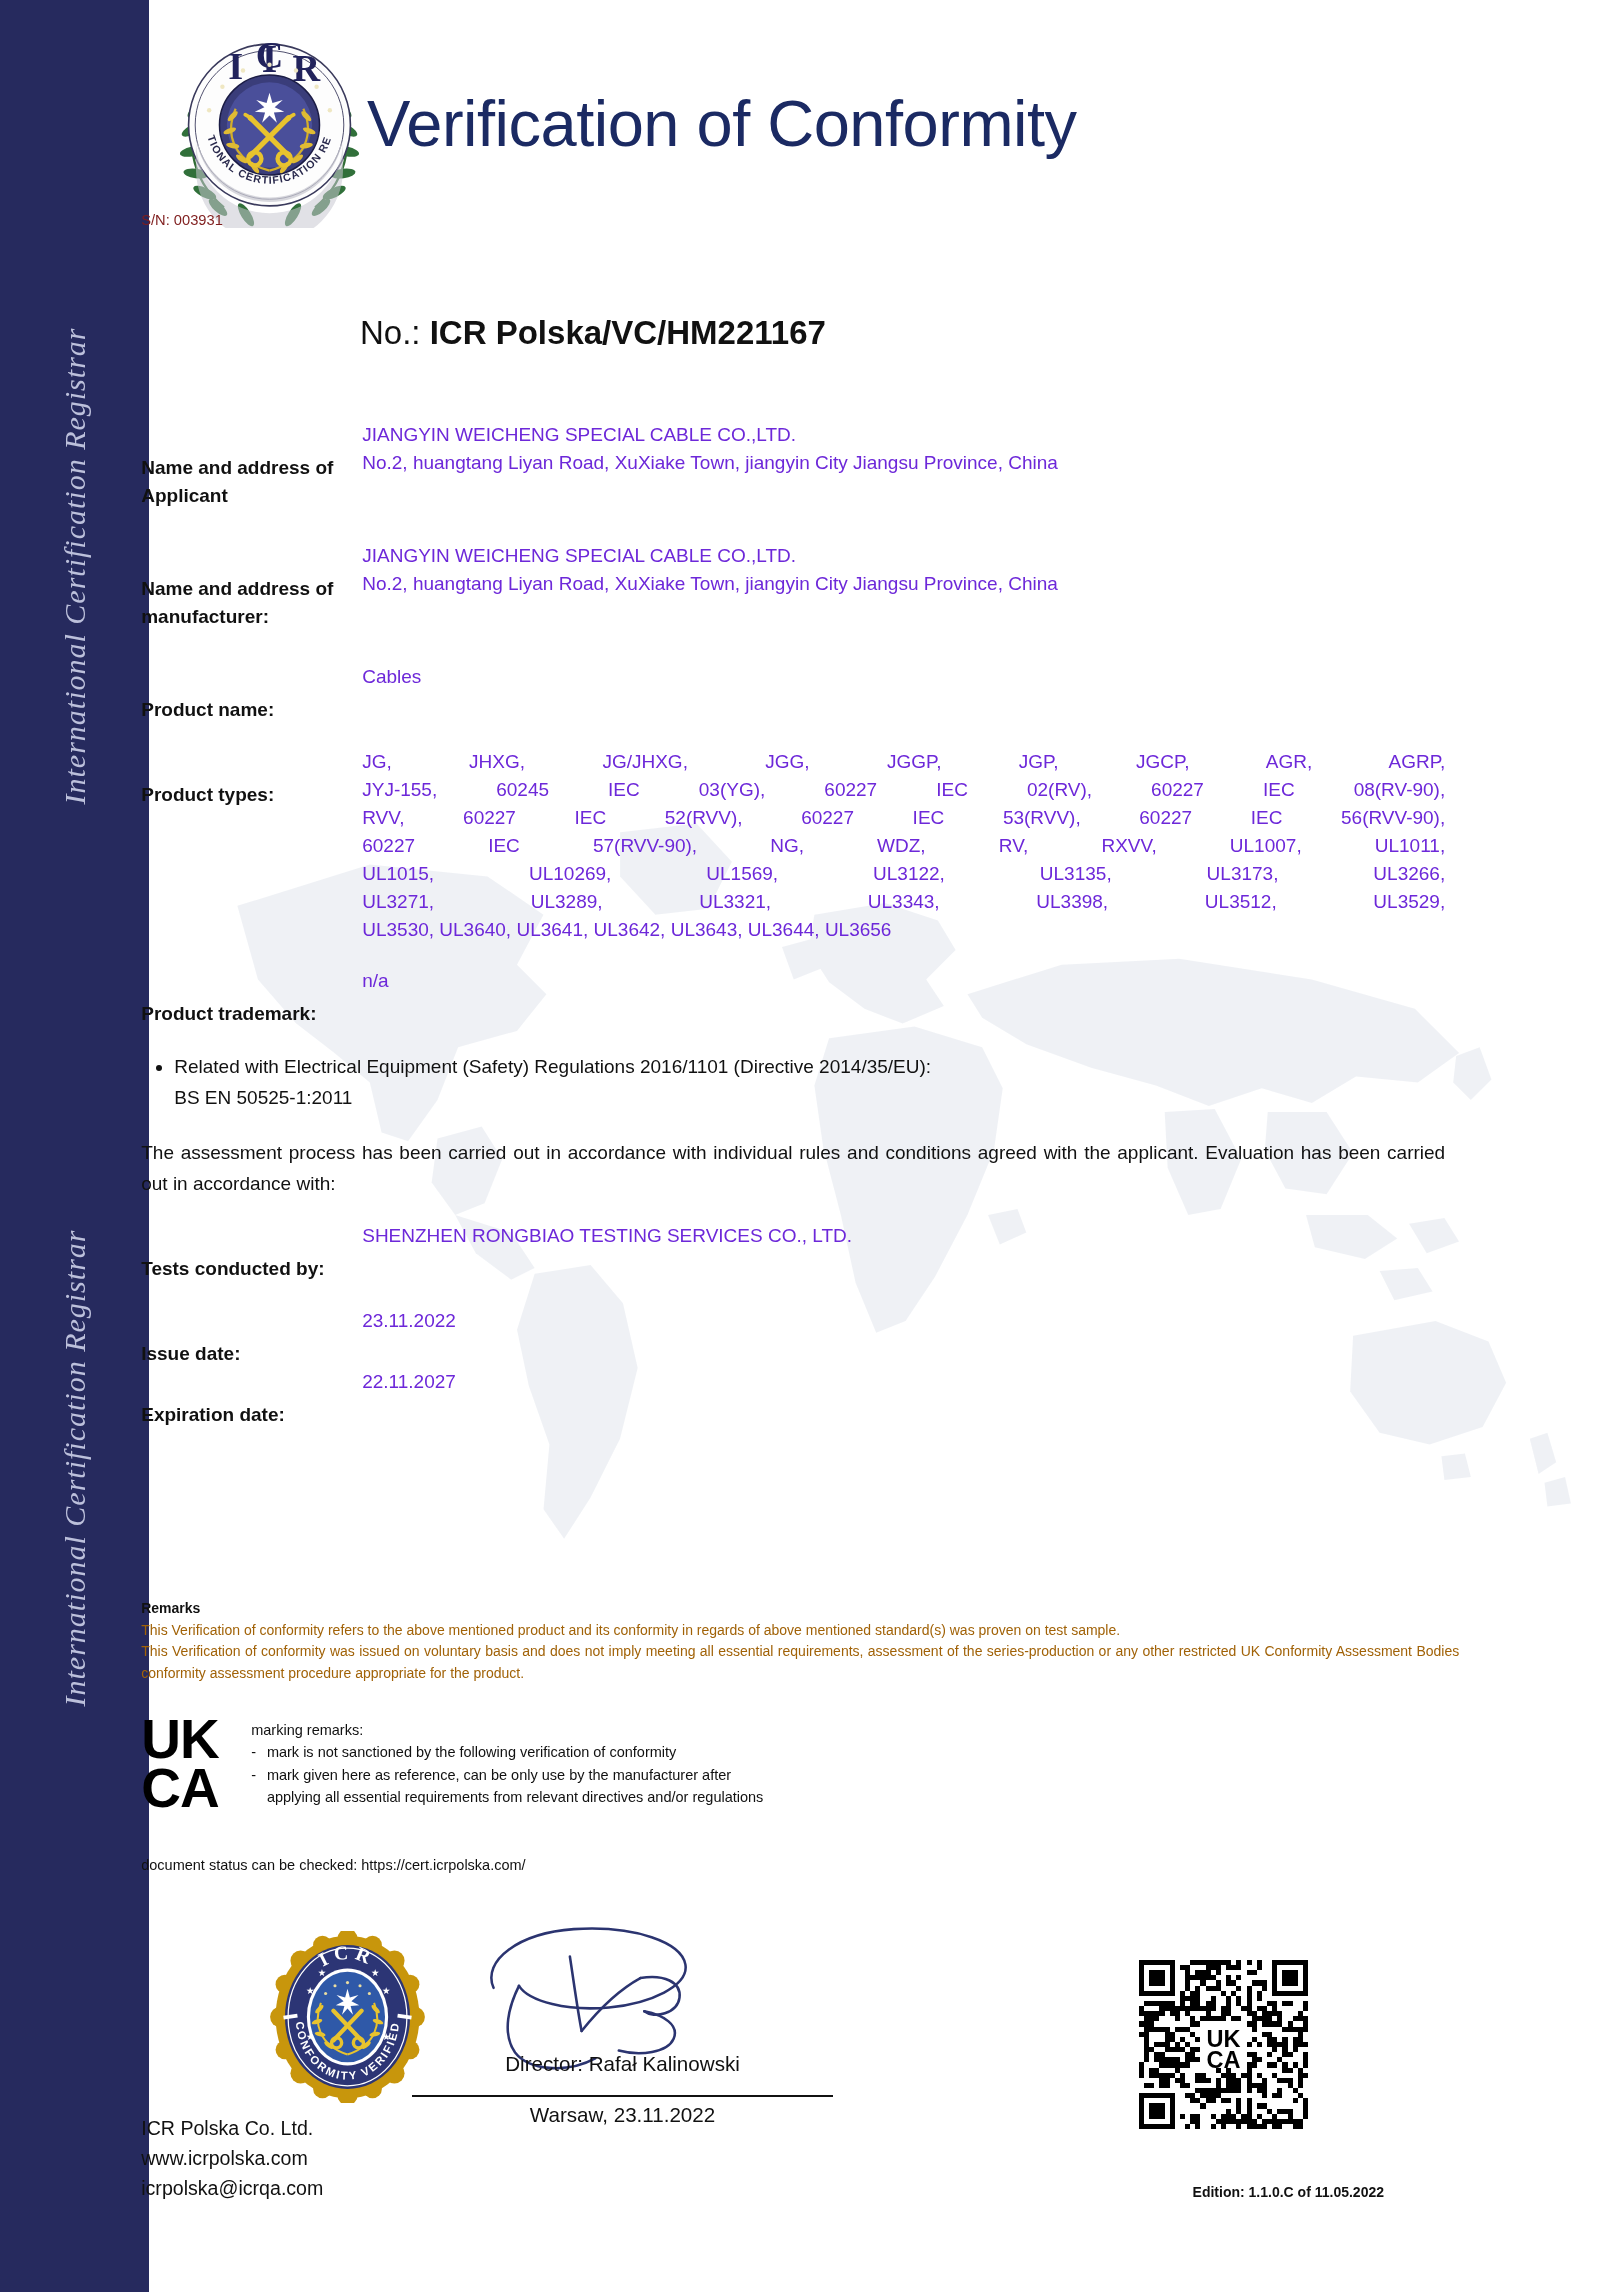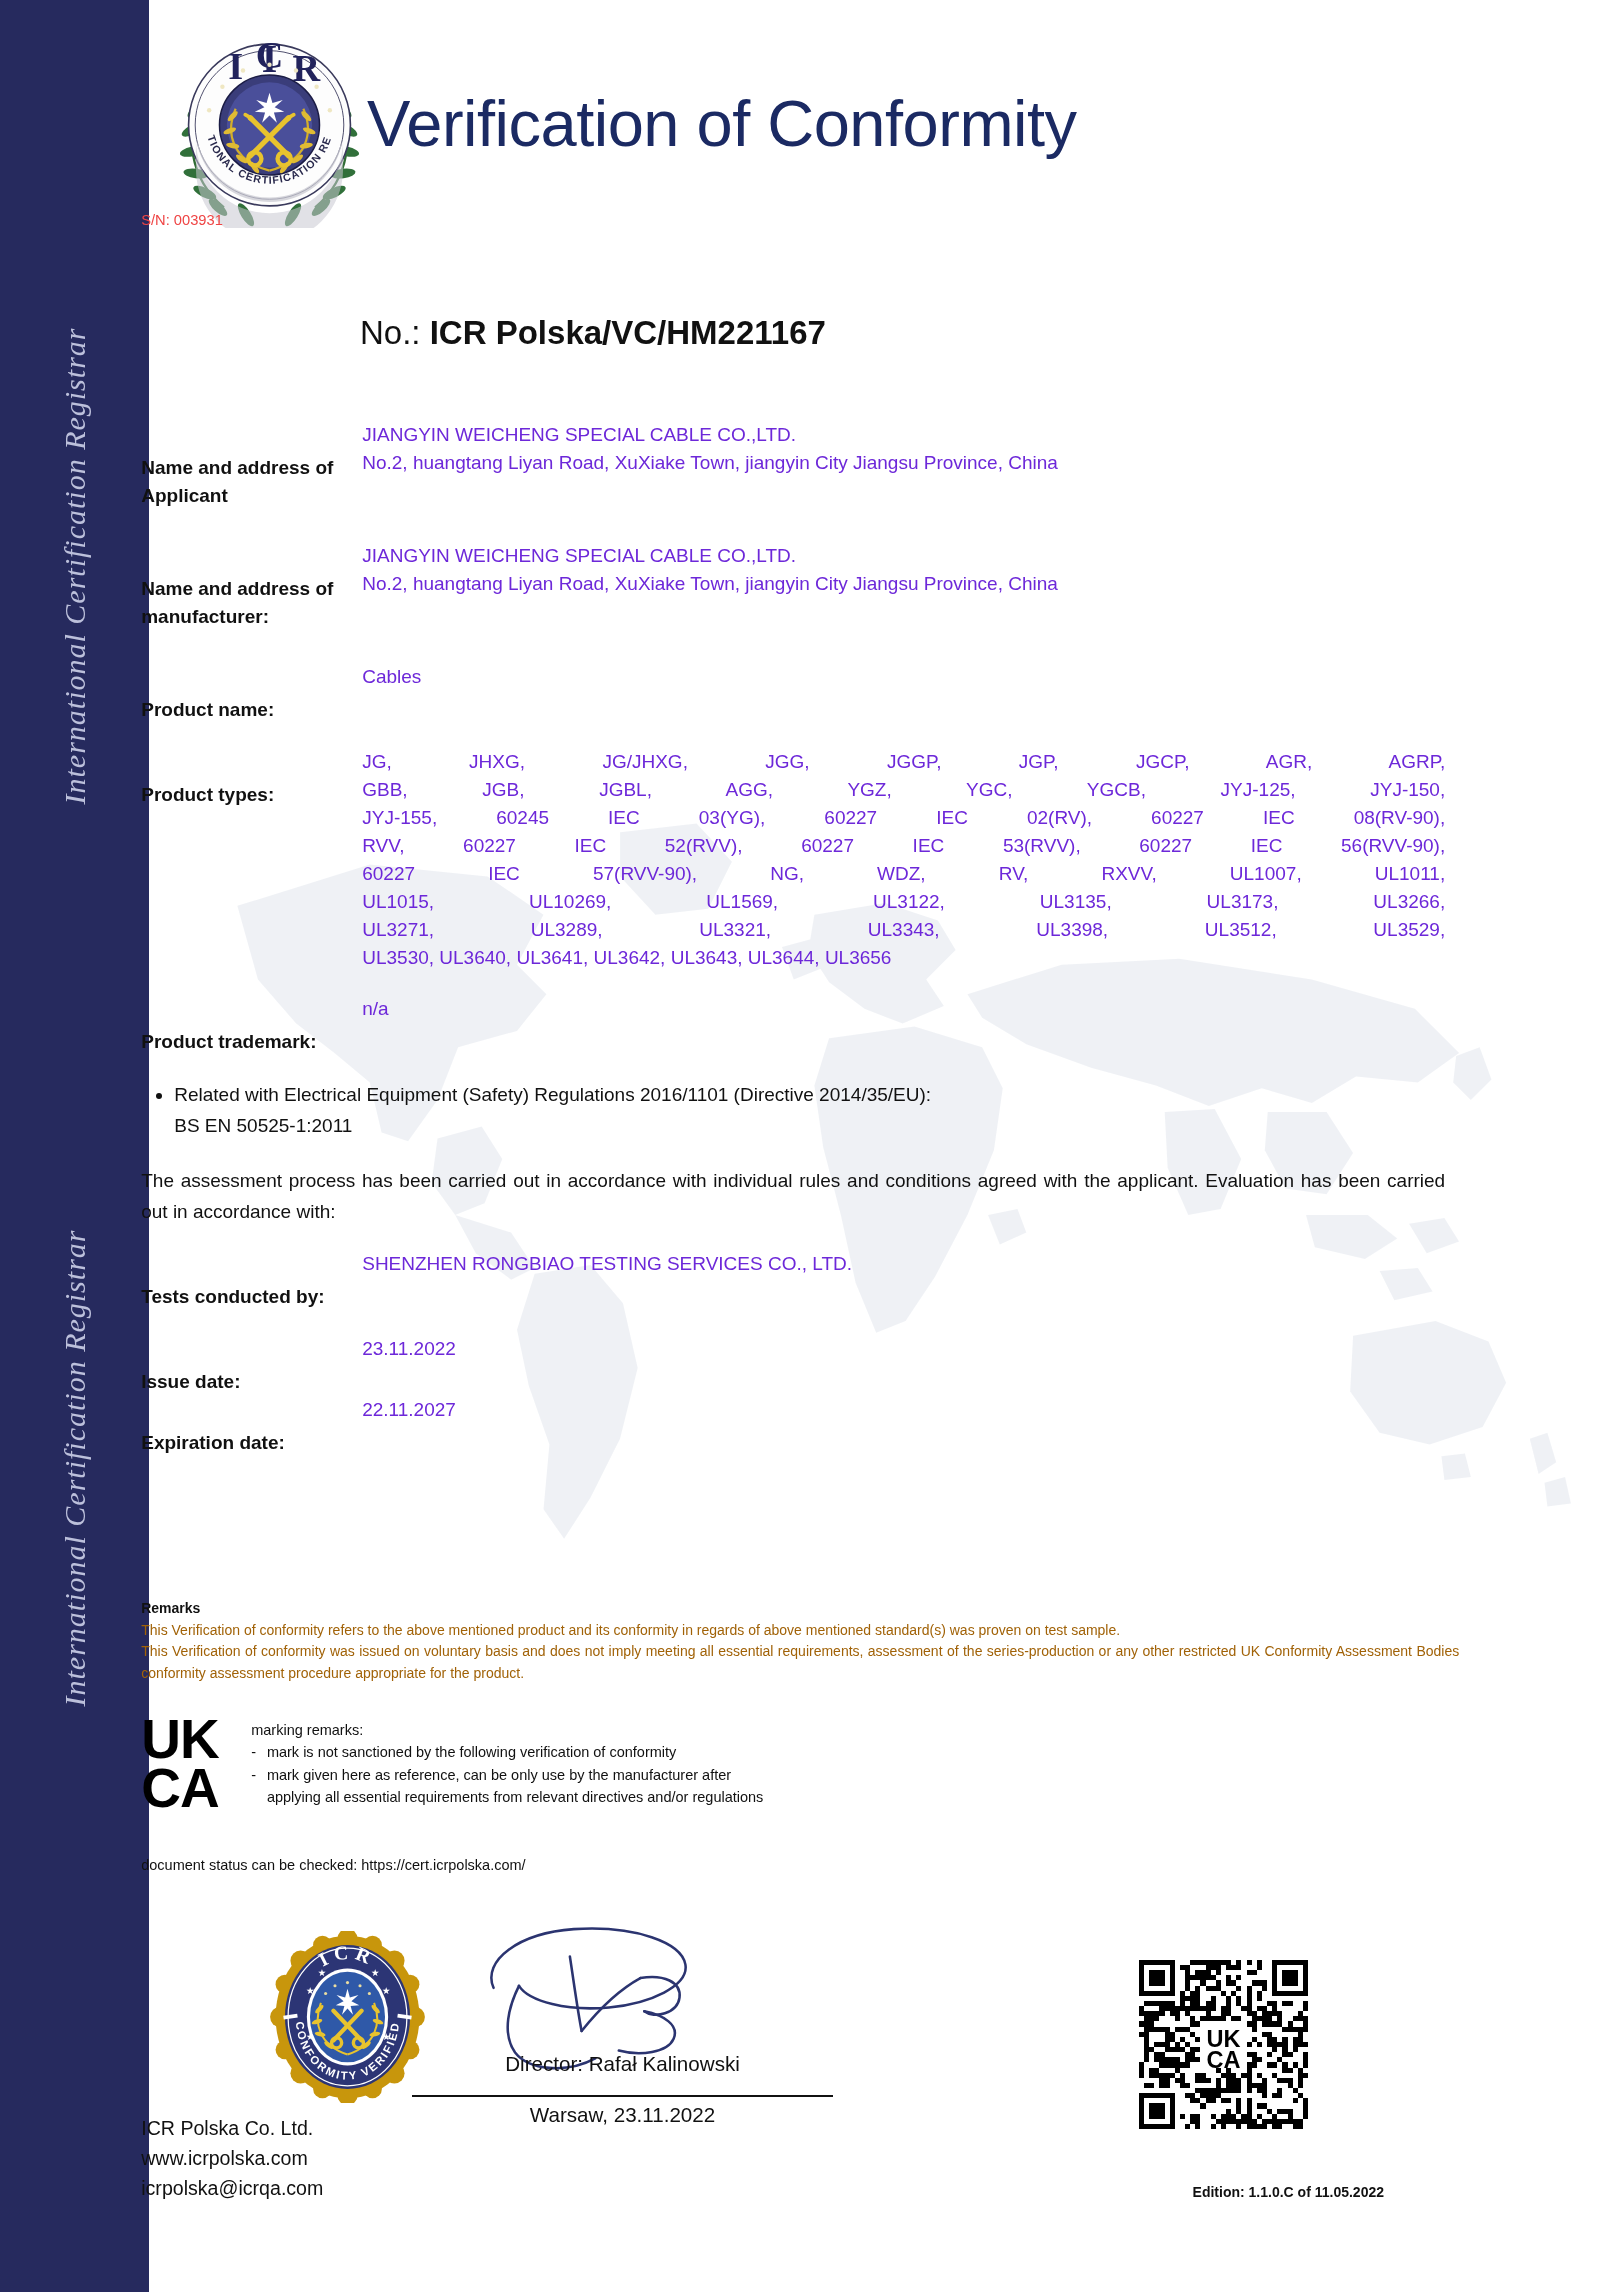--- a/index.html
+++ b/index.html
@@ -46,21 +46,21 @@
   
   #header{position:relative;height:294px;}
   #icr-logo{position:absolute;left:9.8px;top:21.6px;width:221px;height:206px;}
   #doc-title{
     position:absolute;left:218px;top:86px;
     font-size:65px;color:#1b2a63;letter-spacing:-0.5px;font-weight:400;
     white-space:nowrap;
   }
   #serial{
     position:absolute;left:-7.8px;top:212px;
-    font-size:14.7px;color:#ef4444;
+    font-size:14.7px;color:#7f1d1d;
   }
 
   
   #certno{
     position:absolute;left:211px;top:314px;
     font-size:33px;color:#111;
   }
   #certno b{font-weight:700;}
 
   
@@ -292,21 +292,20 @@
       <div class="lab">Product name:</div>
       <div class="val">Cables</div>
     </div>
 
     <div class="gap-md"></div>
 
     <div class="row">
       <div class="lab">Product types:</div>
       <div class="val" id="ptypes">
           <div style="text-align: justify; text-align-last: justify;">JG,   JHXG,   JG/JHXG,   JGG,   JGGP,   JGP,   JGCP,   AGR,   AGRP,</div>
-          <div style="text-align: justify; text-align-last: justify;">GBB,   JGB,   JGBL,   AGG,   YGZ,   YGC,   YGCB,   JYJ-125,   JYJ-150,</div>
           <div style="text-align: justify; text-align-last: justify;">JYJ-155,    60245 IEC 03(YG),    60227 IEC 02(RV),    60227 IEC 08(RV-90),</div>
           <div style="text-align: justify; text-align-last: justify;">RVV,    60227 IEC 52(RVV),    60227 IEC 53(RVV),    60227 IEC 56(RVV-90),</div>
           <div style="text-align: justify; text-align-last: justify;">60227 IEC 57(RVV-90),   NG,   WDZ,   RV,   RXVV,   UL1007,   UL1011,</div>
           <div style="text-align: justify; text-align-last: justify;">UL1015,   UL10269,   UL1569,   UL3122,   UL3135,   UL3173,   UL3266,</div>
           <div style="text-align: justify; text-align-last: justify;">UL3271,   UL3289,   UL3321,   UL3343,   UL3398,   UL3512,   UL3529,</div>
           <div>UL3530,   UL3640,   UL3641,   UL3642,   UL3643,   UL3644,   UL3656</div>
         </div>
     </div>
 
     <div class="gap-md"></div>

